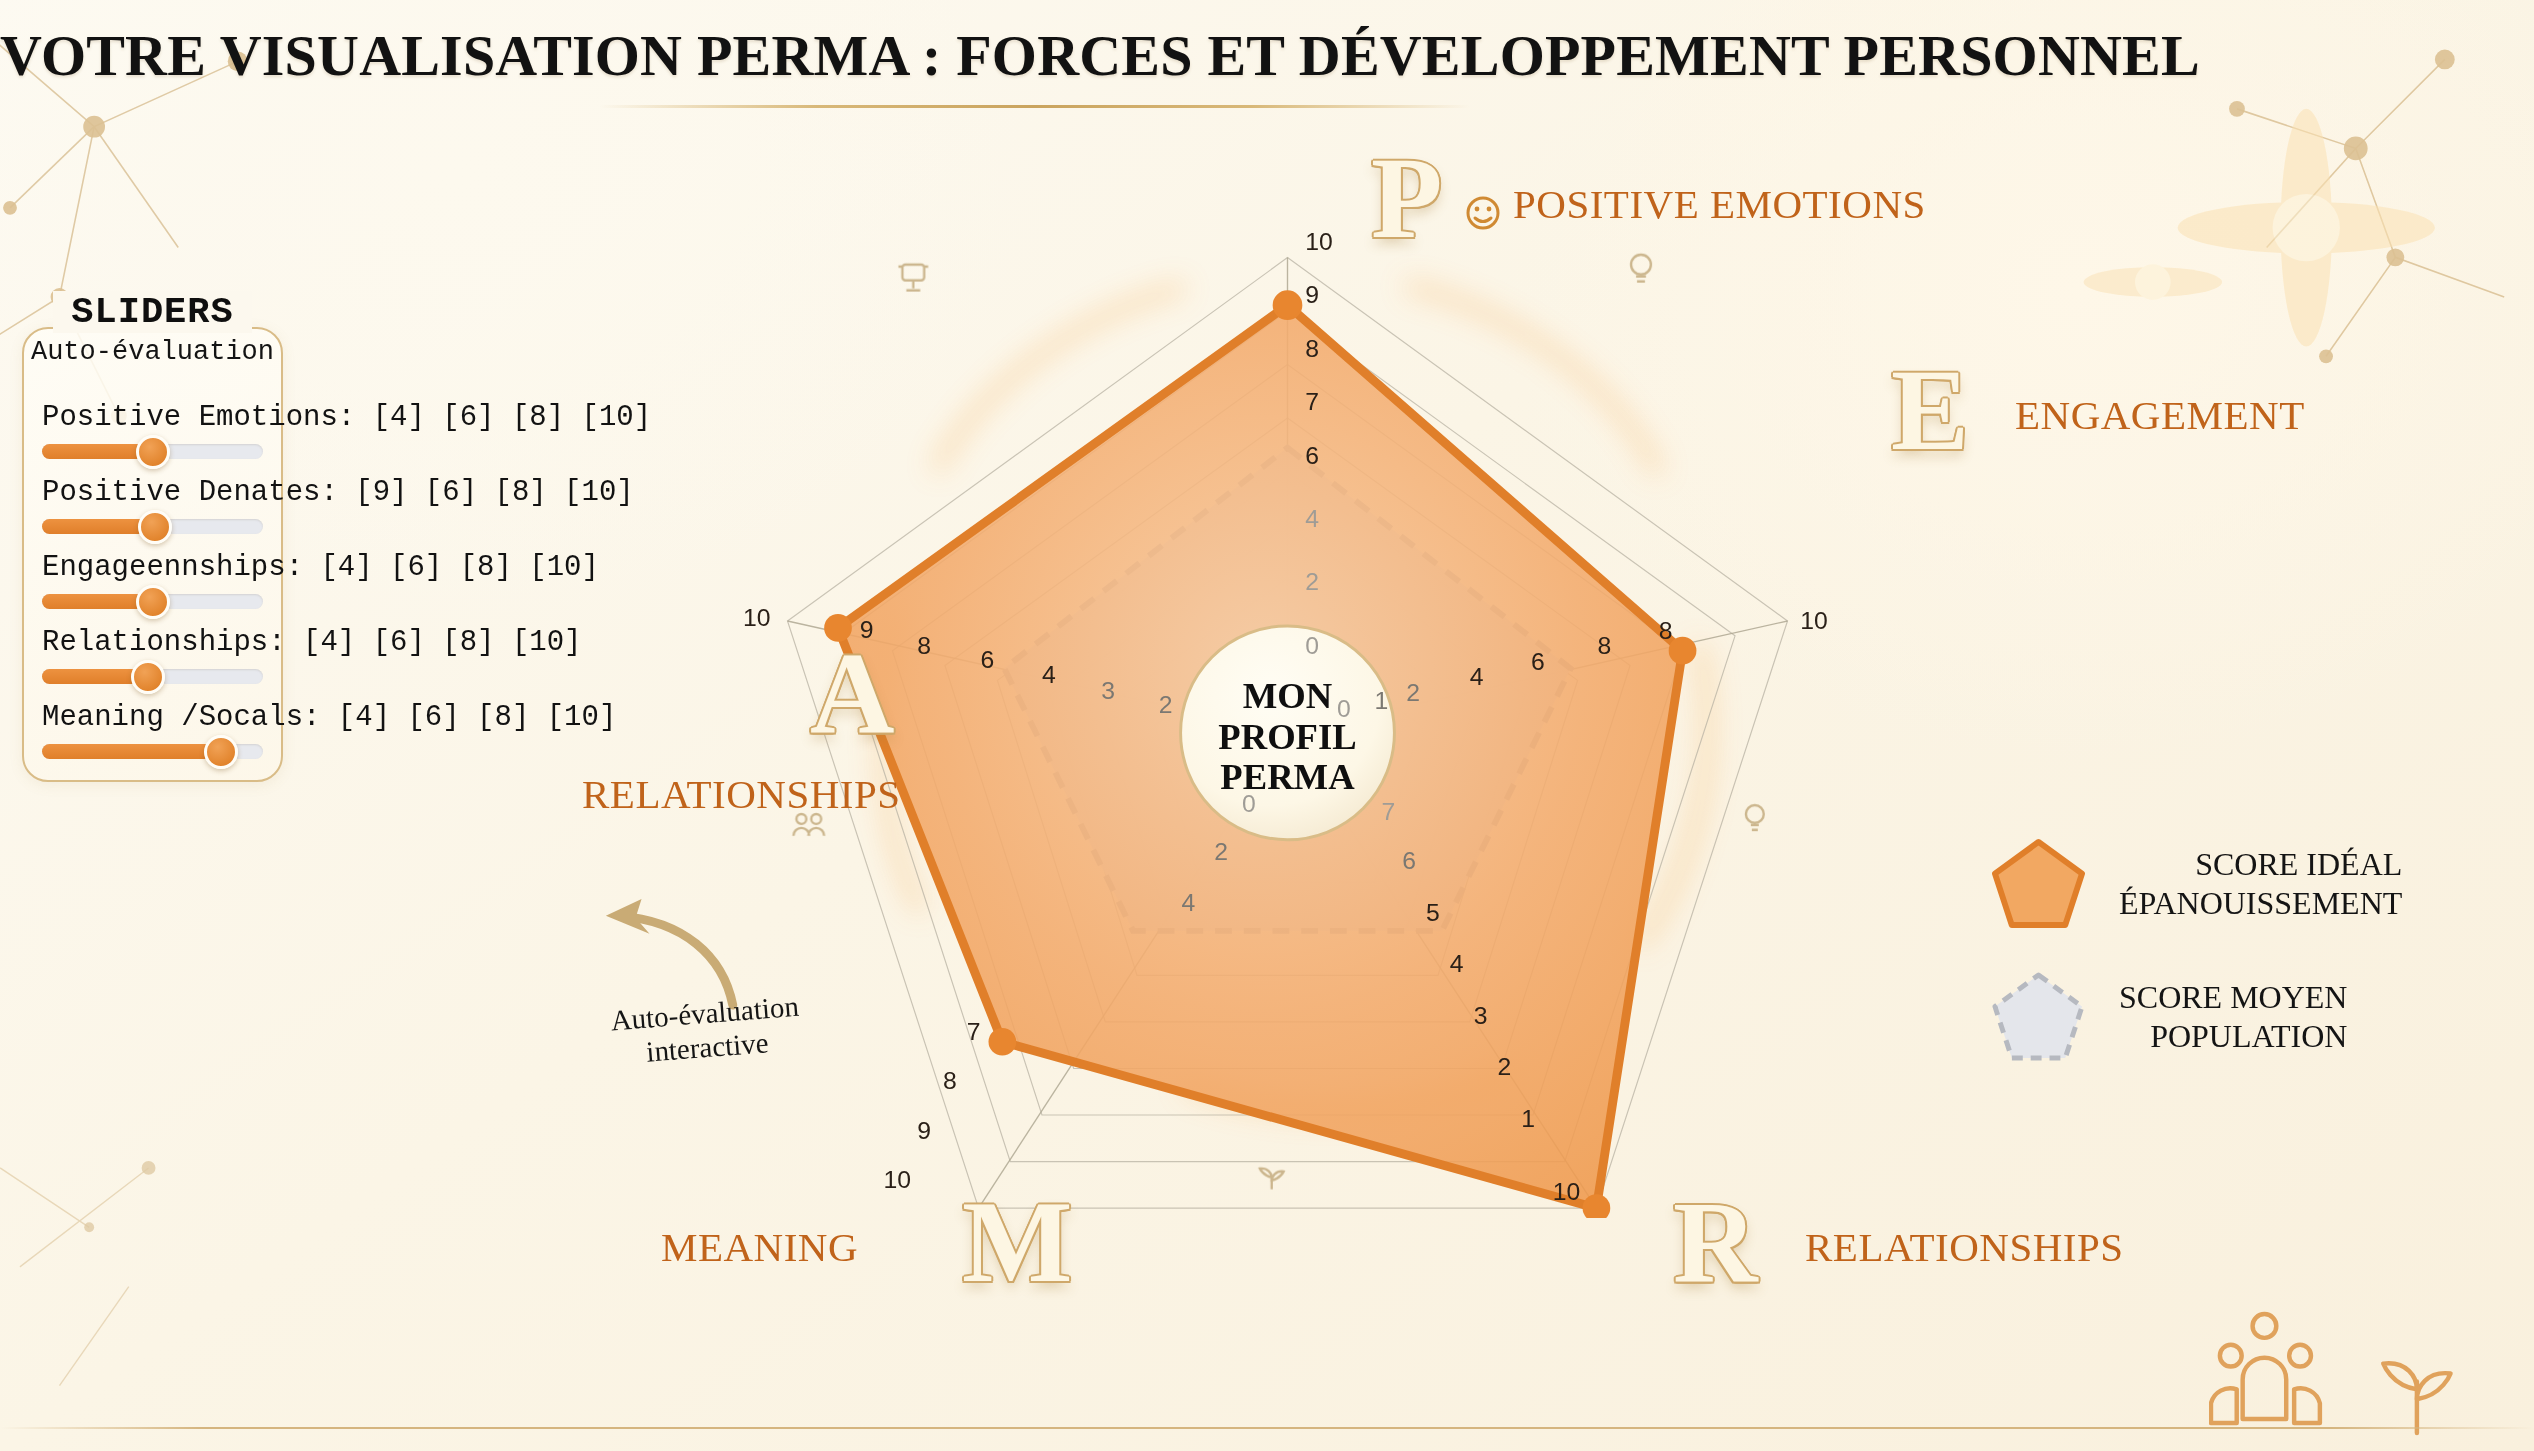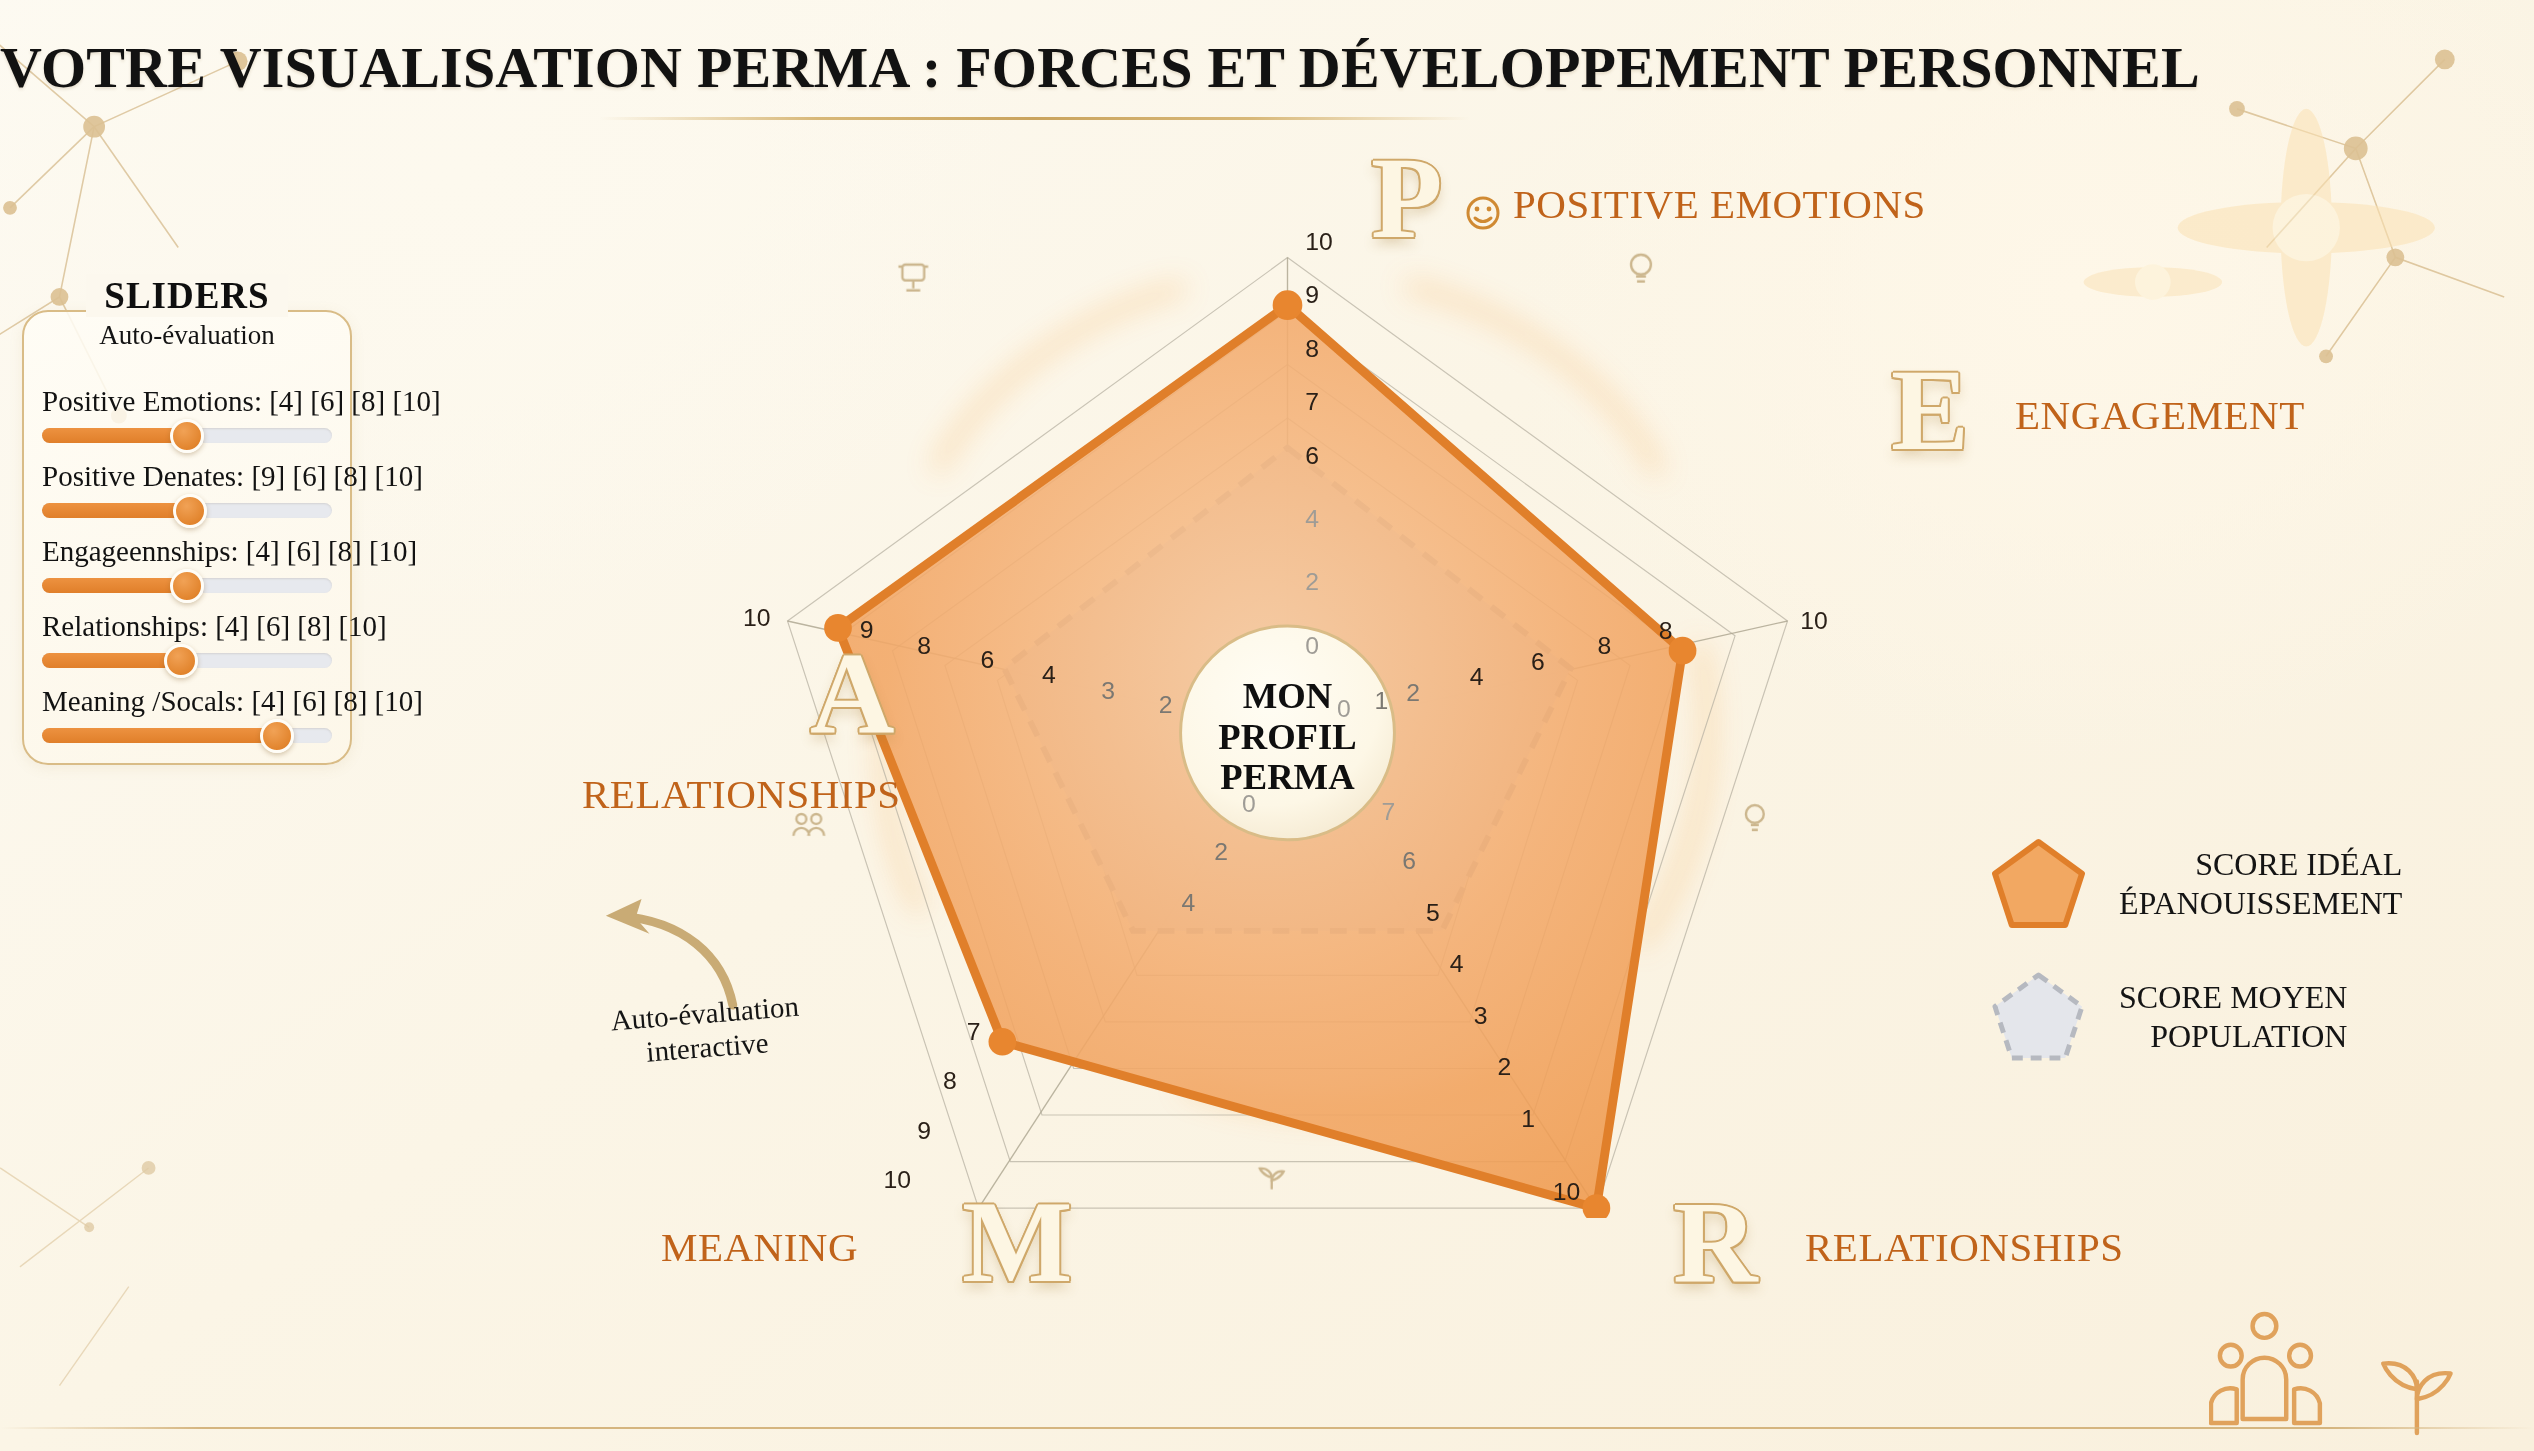--- a/index.html
+++ b/index.html
@@ -19,21 +19,21 @@
       radial-gradient(ellipse 891px 693px at 18% 12%, #fdf9ee 0%, rgba(253,249,238,0) 65%),
       radial-gradient(ellipse 990px 792px at 82% 20%, #fef7e8 0%, rgba(254,247,232,0) 60%),
       linear-gradient(145deg, #fdfaf2 0%, #fbf5e6 45%, #f9f0dd 100%);
     overflow: hidden;
   }
 
   
   .bg-deco { position: absolute; inset: 0; pointer-events: none; }
 
   
-  .header { position: absolute; top: 12px; left: 0; width: 2068px; text-align: right; }
+  .header { position: absolute; top: 0; left: 0; width: 2068px; text-align: right; }
   .main-title {
     font-size: 58px;
     font-weight: bold;
     letter-spacing: 0.2px;
     color: #121212;
     padding-top: 22px;
     white-space: nowrap;
     text-shadow: 0 2px 3px rgba(120,90,40,0.16);
   }
   .title-rule {
@@ -45,26 +45,27 @@
   .subtitle {
     font-size: 42px;
     color: #1c1c1c;
     margin-top: 18px;
     white-space: nowrap;
   }
 
   
   .sliders-panel {
     position: absolute;
-    left: 22px; top: 310px;
-    width: 330px; height: 455px;
+    left: 22px; top: 327px;
+    width: 261px; height: 455px;
     border: 2.5px solid #d9bc87;
     border-radius: 26px;
     background: linear-gradient(160deg, rgba(255,253,246,0.86) 0%, rgba(253,247,233,0.78) 100%);
     box-shadow: 0 3px 14px rgba(170,140,80,0.10);
+    font-family: Liberation Mono, monospace;
   }
   .sliders-title-wrap {
     position: absolute;
     left: 0; right: 0; top: -38px;
     text-align: center;
   }
   .sliders-title {
     display: inline-block;
     font-size: 37px;
     font-weight: bold;

